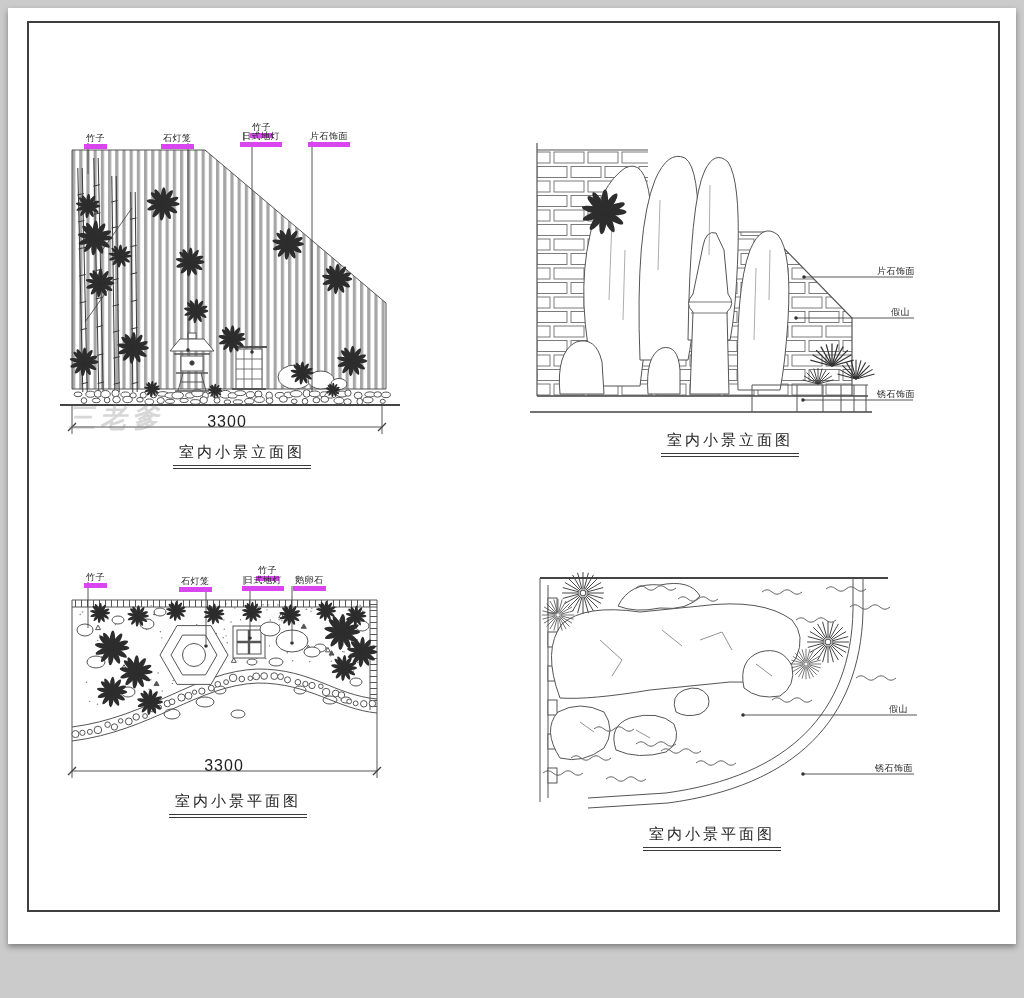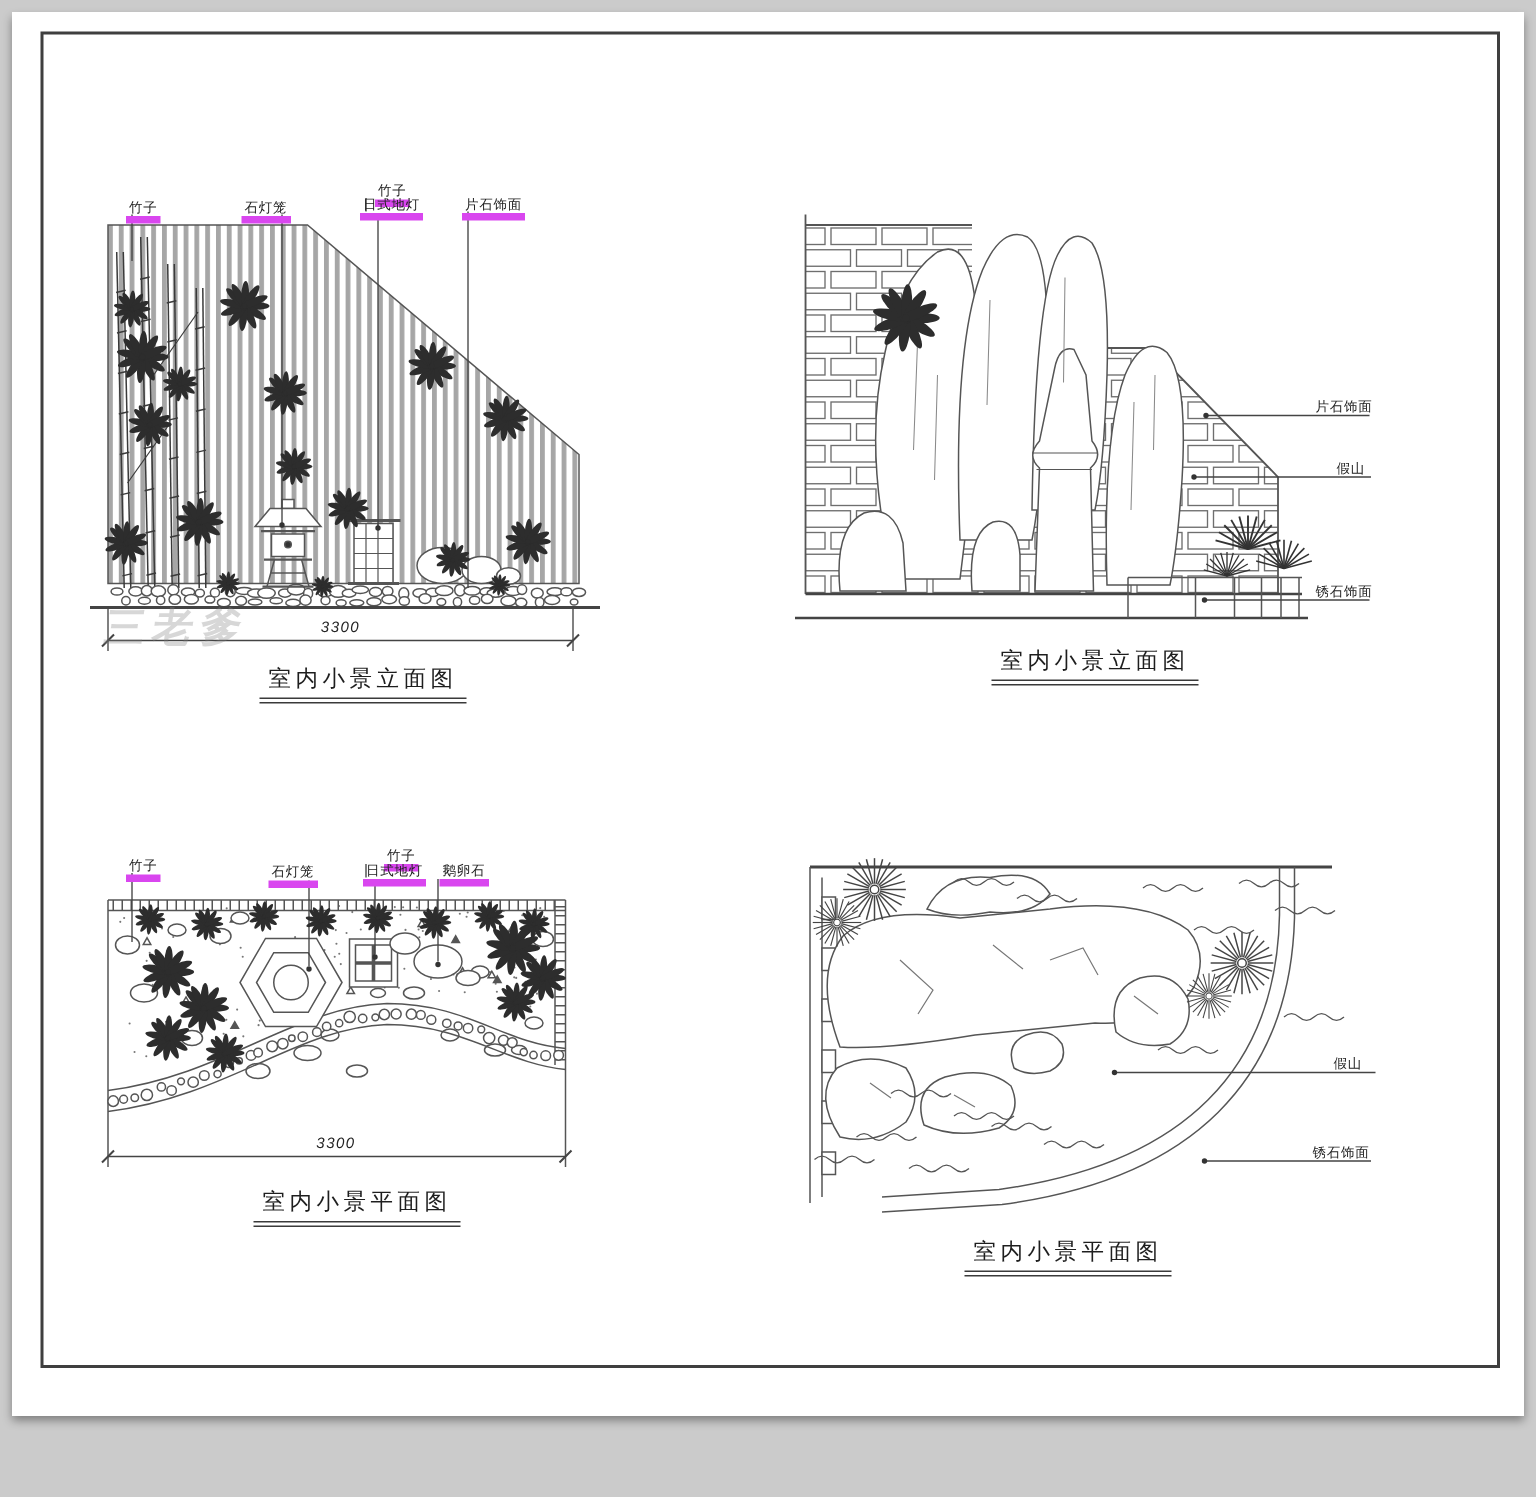--- a/index.html
+++ b/index.html
@@ -13,21 +13,21 @@
     background:#ffffff;box-shadow:0 3px 6px rgba(0,0,0,.38);
   }
   .frame{
     position:absolute;left:27px;top:21px;width:969px;height:887px;
     border:2px solid #3f3f3f;box-sizing:content-box;
   }
   #art{position:absolute;left:0;top:0;z-index:5;}
   .txt{position:absolute;z-index:8;color:#222;white-space:nowrap;}
   .co{font-size:9px;line-height:10px;letter-spacing:.5px;}
   .co.ul{border-bottom:5px solid #d946ef;padding:0 2px 1px 2px;}
-  .dim{font-size:10px;letter-spacing:1px;transform:translateX(-50%);font-style:italic;}
+  .dim{font-size:16px;letter-spacing:1px;transform:translateX(-50%);}
   .dwg-title{
     font-size:15px;letter-spacing:3px;font-weight:500;color:#1e1e1e;
     transform:translateX(-50%);border-bottom:4px double #3a3a3a;padding:0 6px 3px 6px;
   }
   .watermark{
     font-size:27px;letter-spacing:5px;font-weight:bold;
     color:rgba(130,130,130,.32);transform:skewX(-8deg);
   }
 </style>
 </head>

